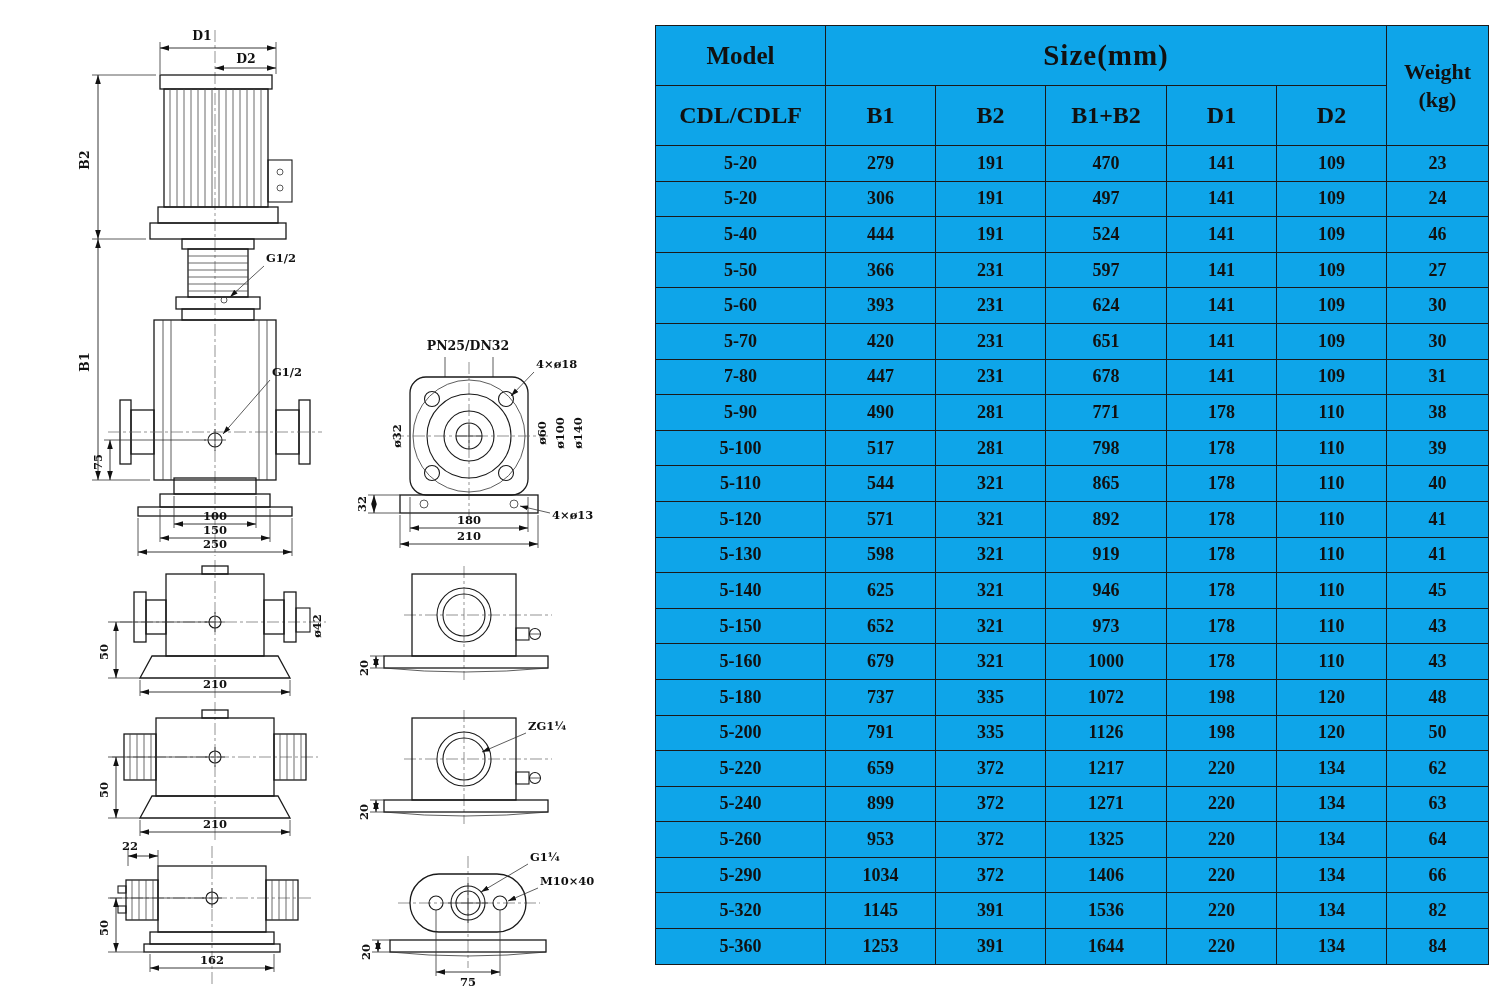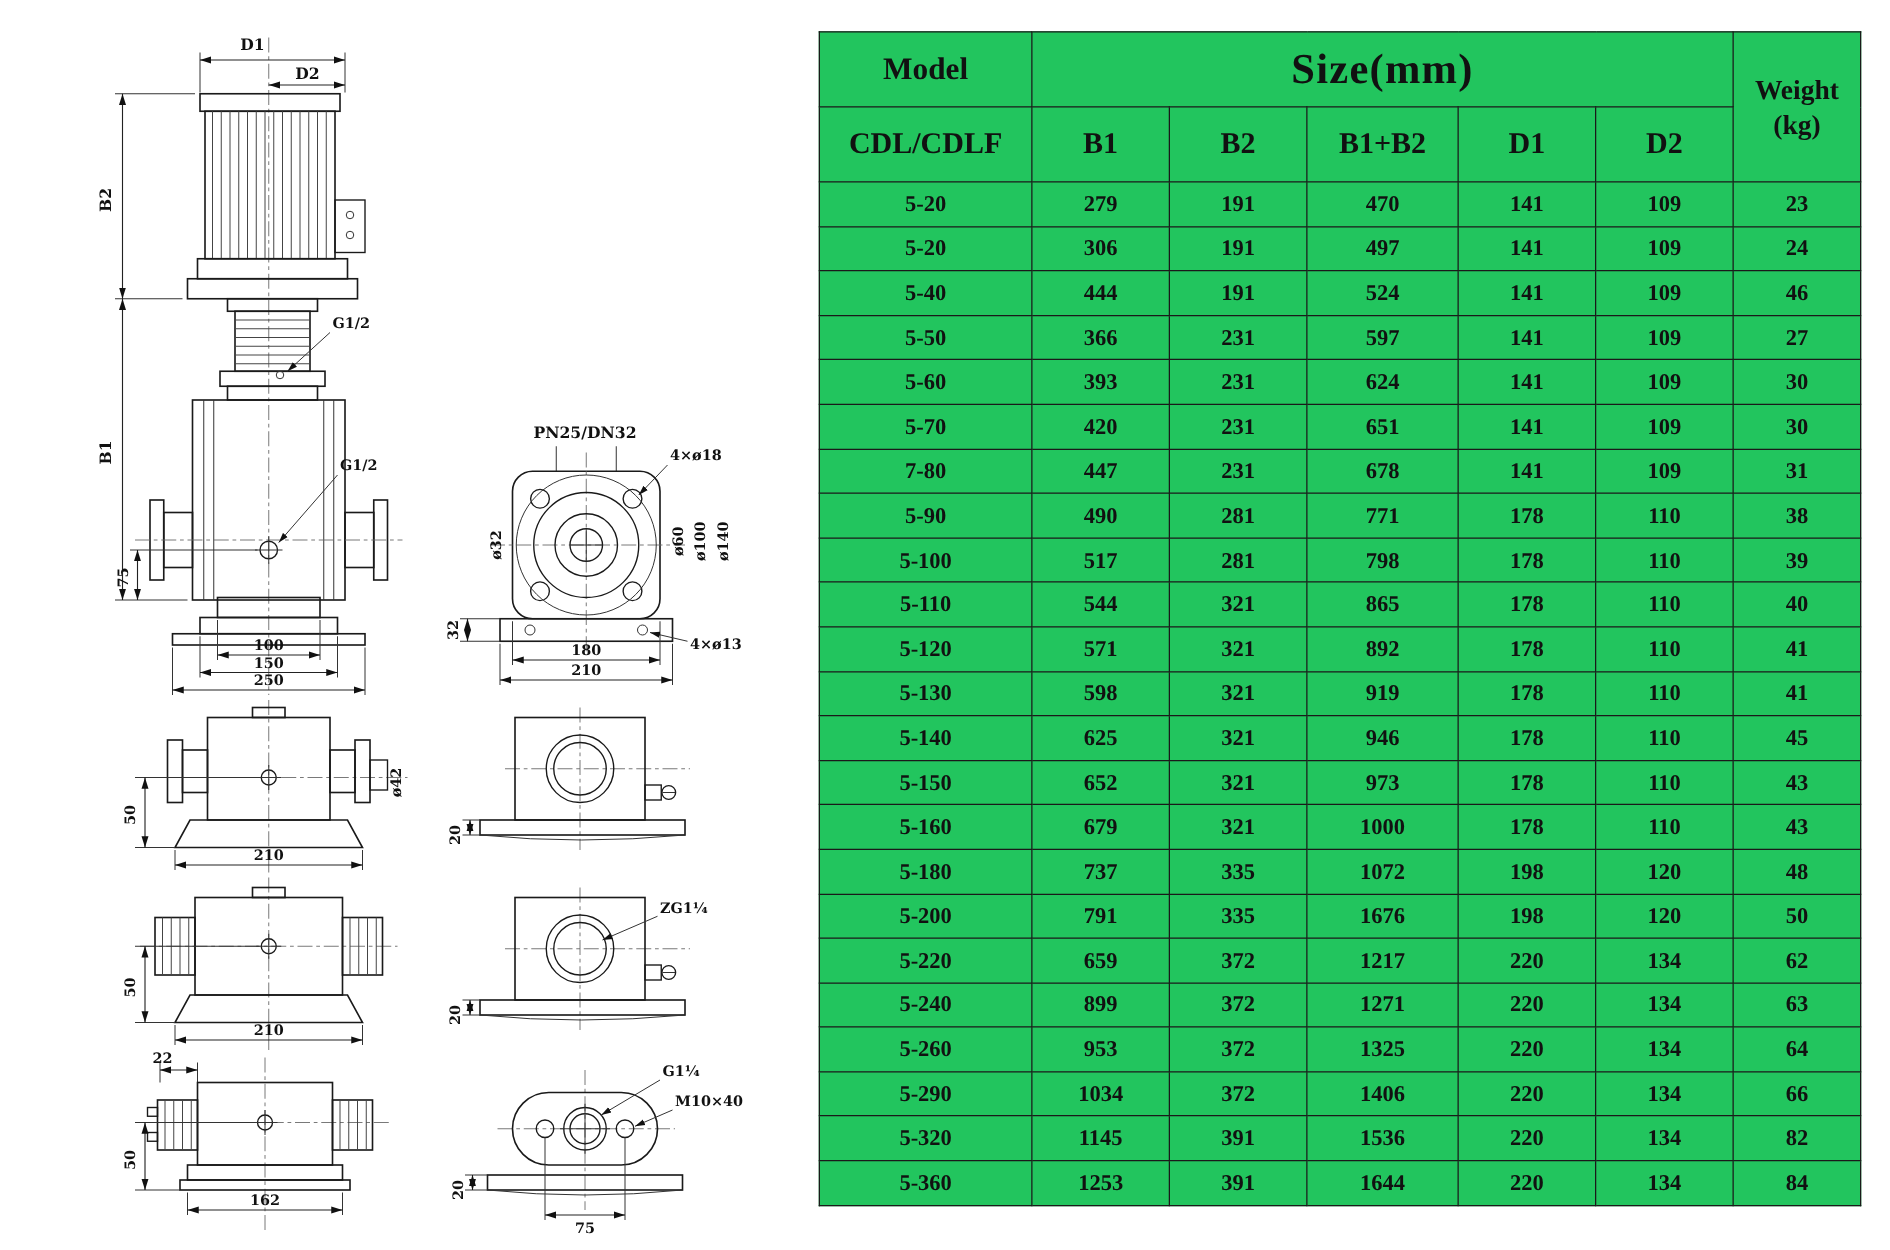--- a/index.html
+++ b/index.html
@@ -8,29 +8,29 @@
     width: 1512px; height: 1000px; background: #ffffff;
     font-family: "Liberation Serif", serif; color: #111;
     display: flex; overflow: hidden;
   }
   .drawing-pane { flex: 0 0 655px; width: 655px; height: 1000px; }
   .table-pane { flex: 1; padding: 25px 24px 0 0; }
 
   
   table.dim-table {
     border-collapse: collapse; table-layout: fixed;
-    width: 833px; height: 940px; background: #22c55e;
+    width: 833px; height: 940px; background: #0ea5e9;
   }
   .dim-table th, .dim-table td {
     border: 1px solid #1a1a1a; text-align: center; vertical-align: middle;
     font-weight: bold; color: #111; padding: 0; overflow: hidden; white-space: nowrap;
   }
   .dim-table thead tr { height: 60px; }
   th.model-head { font-size: 25px; }
-  th.size-head  { font-size: 34px; letter-spacing: 1px; }
+  th.size-head  { font-size: 29px; letter-spacing: 1px; }
   th.weight-head { font-size: 22px; line-height: 1.25; }
   th.series-head { font-size: 24px; font-family: Liberation Serif, serif; }
   th.col-head { font-size: 24px; }
   .dim-table td { font-size: 18px; }
 
   
   .ln    { fill: none; stroke: #1a1a1a; stroke-width: 1.3; }
   .ln2   { fill: none; stroke: #1a1a1a; stroke-width: 1.1; }
   .thin  { fill: none; stroke: #333; stroke-width: 0.8; }
   .hatch { fill: none; stroke: #444; stroke-width: 0.8; }
@@ -558,21 +558,21 @@
           <td>335</td>
           <td>1072</td>
           <td>198</td>
           <td>120</td>
           <td>48</td>
         </tr>
         <tr>
           <td>5-200</td>
           <td>791</td>
           <td>335</td>
-          <td>1676</td>
+          <td>1126</td>
           <td>198</td>
           <td>120</td>
           <td>50</td>
         </tr>
         <tr>
           <td>5-220</td>
           <td>659</td>
           <td>372</td>
           <td>1217</td>
           <td>220</td>

